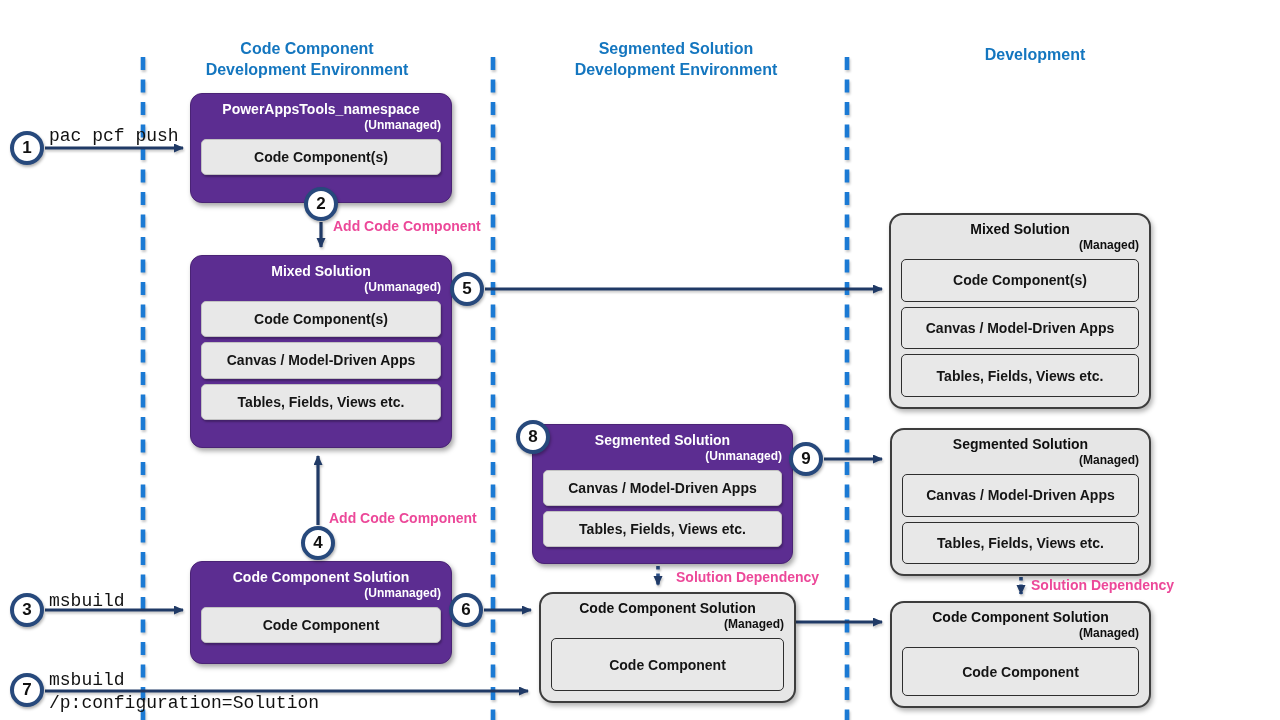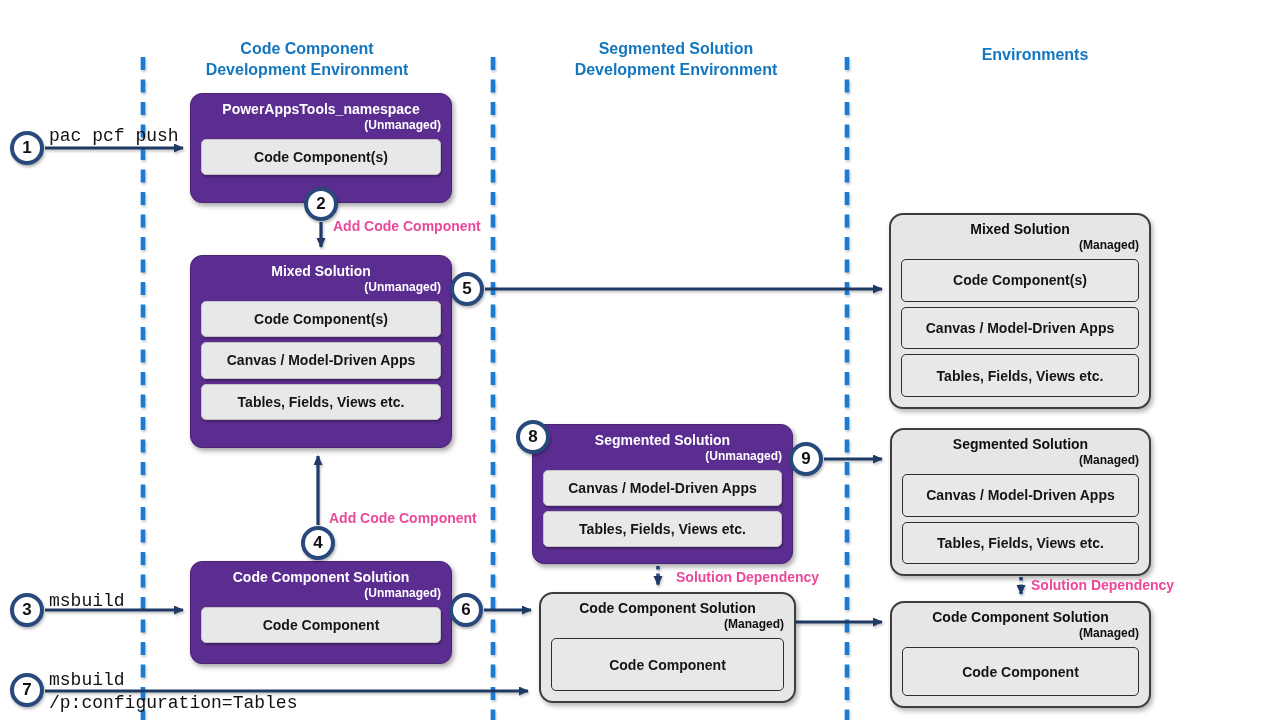--- a/index.html
+++ b/index.html
@@ -96,21 +96,21 @@
 
   <div class="hdr" id="hdr1">
     <div>Code Component</div>
     <div>Development Environment</div>
   </div>
   <div class="hdr" id="hdr2">
     <div>Segmented Solution</div>
     <div>Development Environment</div>
   </div>
   <div class="hdr" id="hdr3">
-    <div>Environments</div>
+    <div>Development</div>
   </div>
 
   <svg id="wires" width="1280" height="720" viewBox="0 0 1280 720">
     <defs>
       <marker id="ah" markerUnits="userSpaceOnUse" markerWidth="12" markerHeight="12" refX="9" refY="4.5" orient="auto">
         <path d="M0,0 L10,4.5 L0,9 Z" fill="#203A66"></path>
       </marker>
     </defs>
 
     <line x1="143" y1="57" x2="143" y2="720" stroke="#1B7AD4" stroke-width="4.6" stroke-dasharray="13 9.5"></line>
@@ -207,19 +207,19 @@
   <div class="step-circle" id="c4">4</div>
   <div class="step-circle" id="c5">5</div>
   <div class="step-circle" id="c6">6</div>
   <div class="step-circle" id="c7">7</div>
   <div class="step-circle" id="c8">8</div>
   <div class="step-circle" id="c9">9</div>
 
   <div class="lbl-mono" id="lbl-pac">pac pcf push</div>
   <div class="lbl-mono" id="lbl-ms3">msbuild</div>
   <div class="lbl-mono" id="lbl-ms7a">msbuild</div>
-  <div class="lbl-mono" id="lbl-ms7b">/p:configuration=Tables</div>
+  <div class="lbl-mono" id="lbl-ms7b">/p:configuration=Solution</div>
   <div class="lbl-bold" id="lbl-add2">Add Code Component</div>
   <div class="lbl-bold" id="lbl-add4">Add Code Component</div>
   <div class="lbl-bold" id="lbl-dep1">Solution Dependency</div>
   <div class="lbl-bold" id="lbl-dep2">Solution Dependency</div>
 
 </div>
 
 </body></html>

